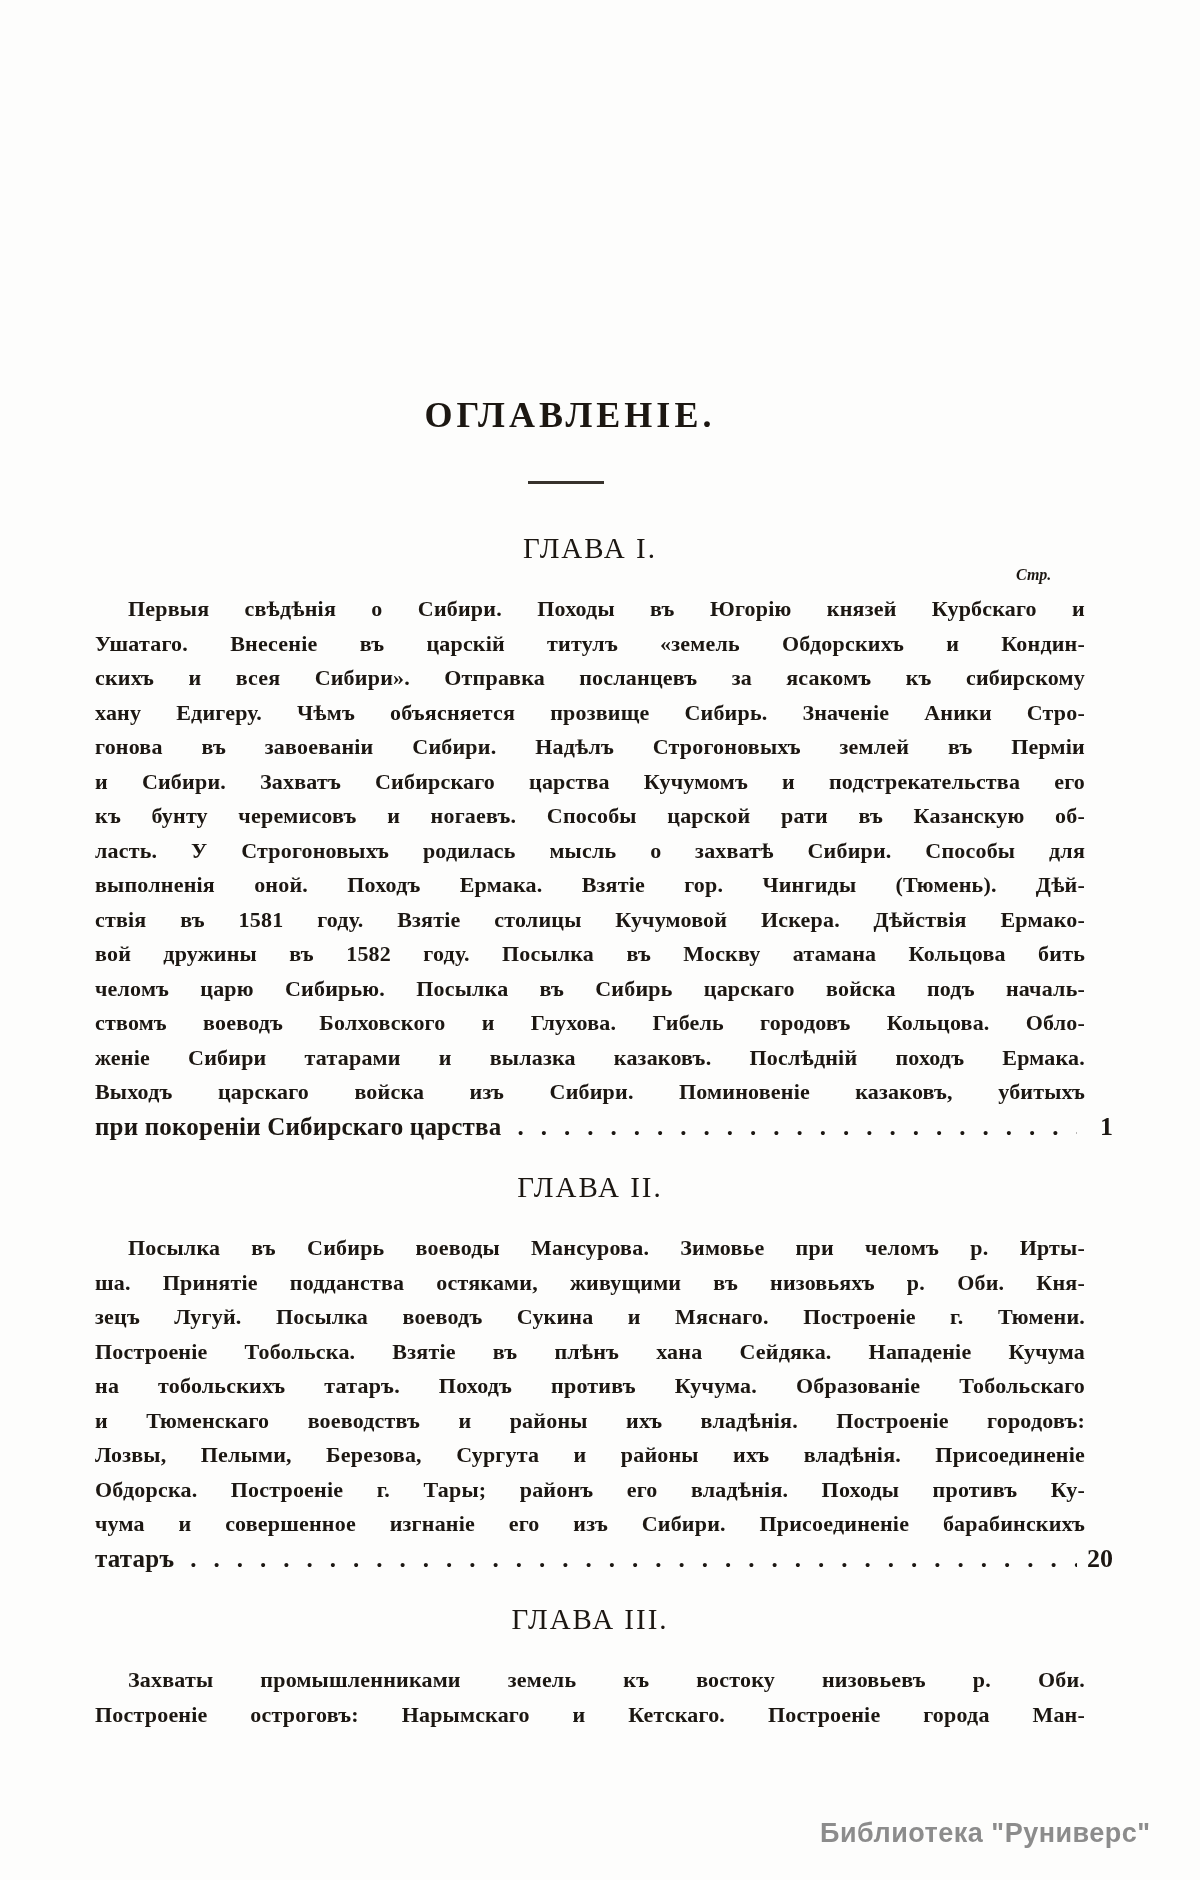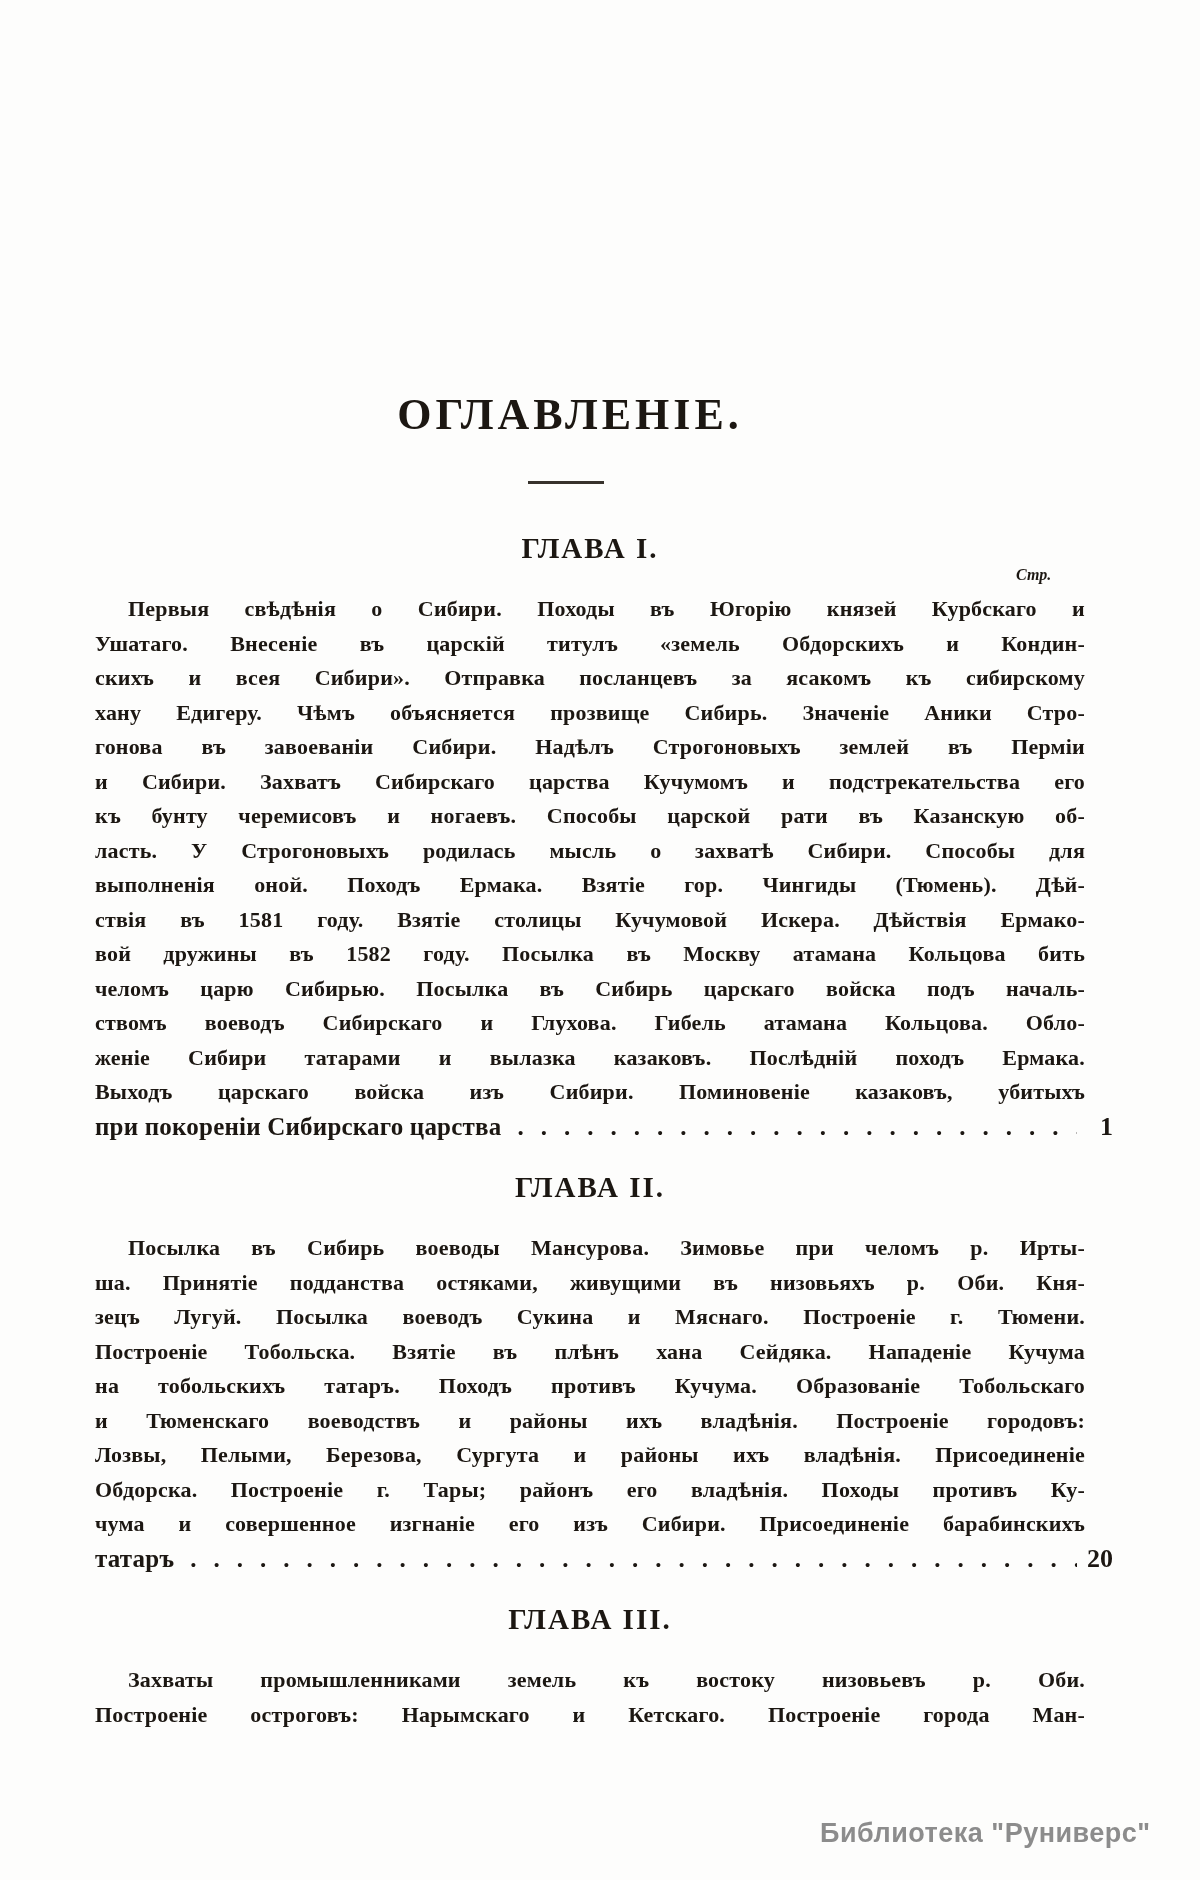--- a/index.html
+++ b/index.html
@@ -13,21 +13,21 @@
   }
   .sheet {
     position: absolute; inset: 0;
     background: #fdfdfc;
   }
   .page-title {
     position: absolute;
     top: 392px; left: 75px; width: 990px;
     margin: 0;
     text-align: center;
-    font-size: 44px;
+    font-size: 36px;
     font-weight: bold;
     letter-spacing: 4px;
     line-height: 46px;
   }
   .title-rule {
     position: absolute;
     top: 481px; left: 528px;
     width: 76px; height: 3px;
     background: #37322c;
   }
@@ -41,21 +41,21 @@
   }
   .toc {
     position: absolute;
     top: 531px; left: 95px;
     width: 990px;
   }
   .chapter { margin: 0 0 26px 0; }
   .chapter-heading {
     margin: 0 0 27px 0;
     font-size: 29px;
-    font-weight: bold;
+    font-weight: normal;
     text-align: center;
     letter-spacing: 2px;
     line-height: 34px;
     height: 34px;
   }
   .toc-line {
     font-size: 22px;
     font-weight: bold;
     line-height: 34.5px;
     height: 34.5px;
@@ -112,21 +112,21 @@
           <div class="toc-line">скихъ и всея Сибири». Отправка посланцевъ за ясакомъ къ сибирскому</div>
           <div class="toc-line">хану Едигеру. Чѣмъ объясняется прозвище Сибирь. Значеніе Аники Стро-</div>
           <div class="toc-line">гонова въ завоеваніи Сибири. Надѣлъ Строгоновыхъ землей въ Перміи</div>
           <div class="toc-line">и Сибири. Захватъ Сибирскаго царства Кучумомъ и подстрекательства его</div>
           <div class="toc-line">къ бунту черемисовъ и ногаевъ. Способы царской рати въ Казанскую об-</div>
           <div class="toc-line">ласть. У Строгоновыхъ родилась мысль о захватѣ Сибири. Способы для</div>
           <div class="toc-line">выполненія оной. Походъ Ермака. Взятіе гор. Чингиды (Тюмень). Дѣй-</div>
           <div class="toc-line">ствія въ 1581 году. Взятіе столицы Кучумовой Искера. Дѣйствія Ермако-</div>
           <div class="toc-line">вой дружины въ 1582 году. Посылка въ Москву атамана Кольцова бить</div>
           <div class="toc-line">челомъ царю Сибирью. Посылка въ Сибирь царскаго войска подъ началь-</div>
-          <div class="toc-line">ствомъ воеводъ Сибирскаго и Глухова. Гибель атамана Кольцова. Обло-</div>
+          <div class="toc-line">ствомъ воеводъ Болховского и Глухова. Гибель городовъ Кольцова. Обло-</div>
           <div class="toc-line">женіе Сибири татарами и вылазка казаковъ. Послѣдній походъ Ермака.</div>
           <div class="toc-line">Выходъ царскаго войска изъ Сибири. Поминовеніе казаковъ, убитыхъ</div>
           <div class="toc-last">
             <span class="entry-text">при покореніи Сибирскаго царства</span>
             <span class="dot-leader">..................................................</span>
             <span class="page-number">1</span>
           </div>
         </div>
       </section>
       <section class="chapter">

